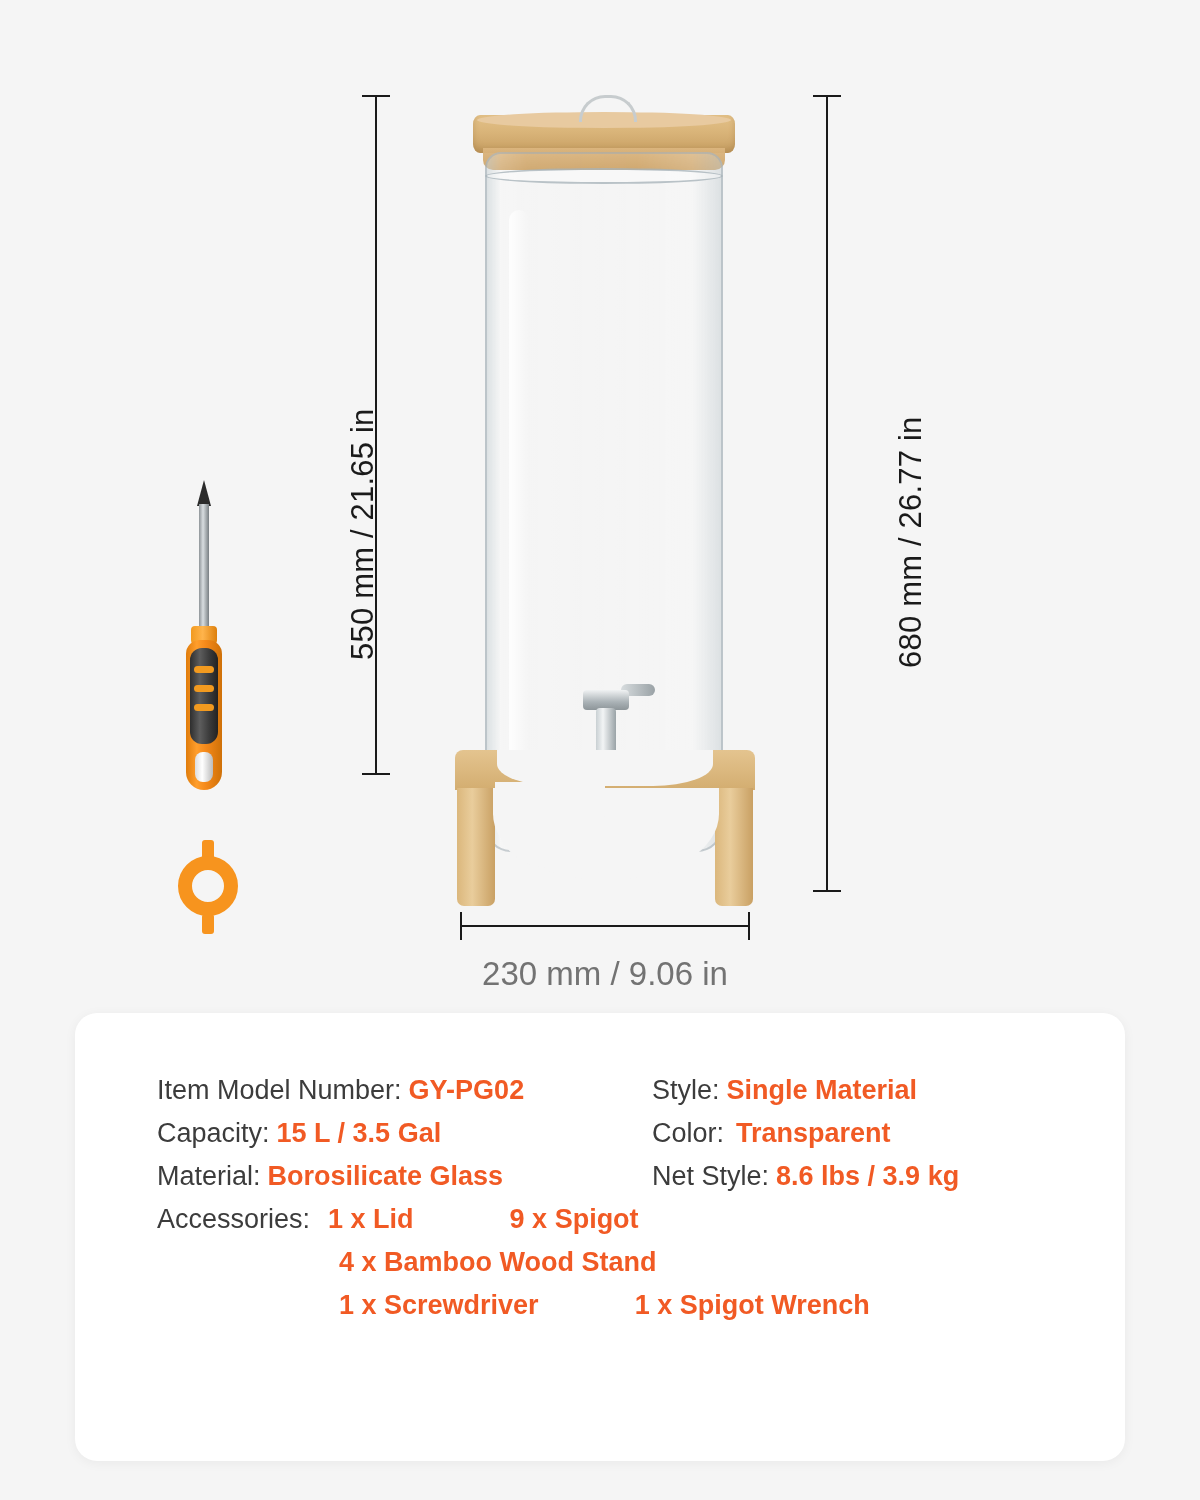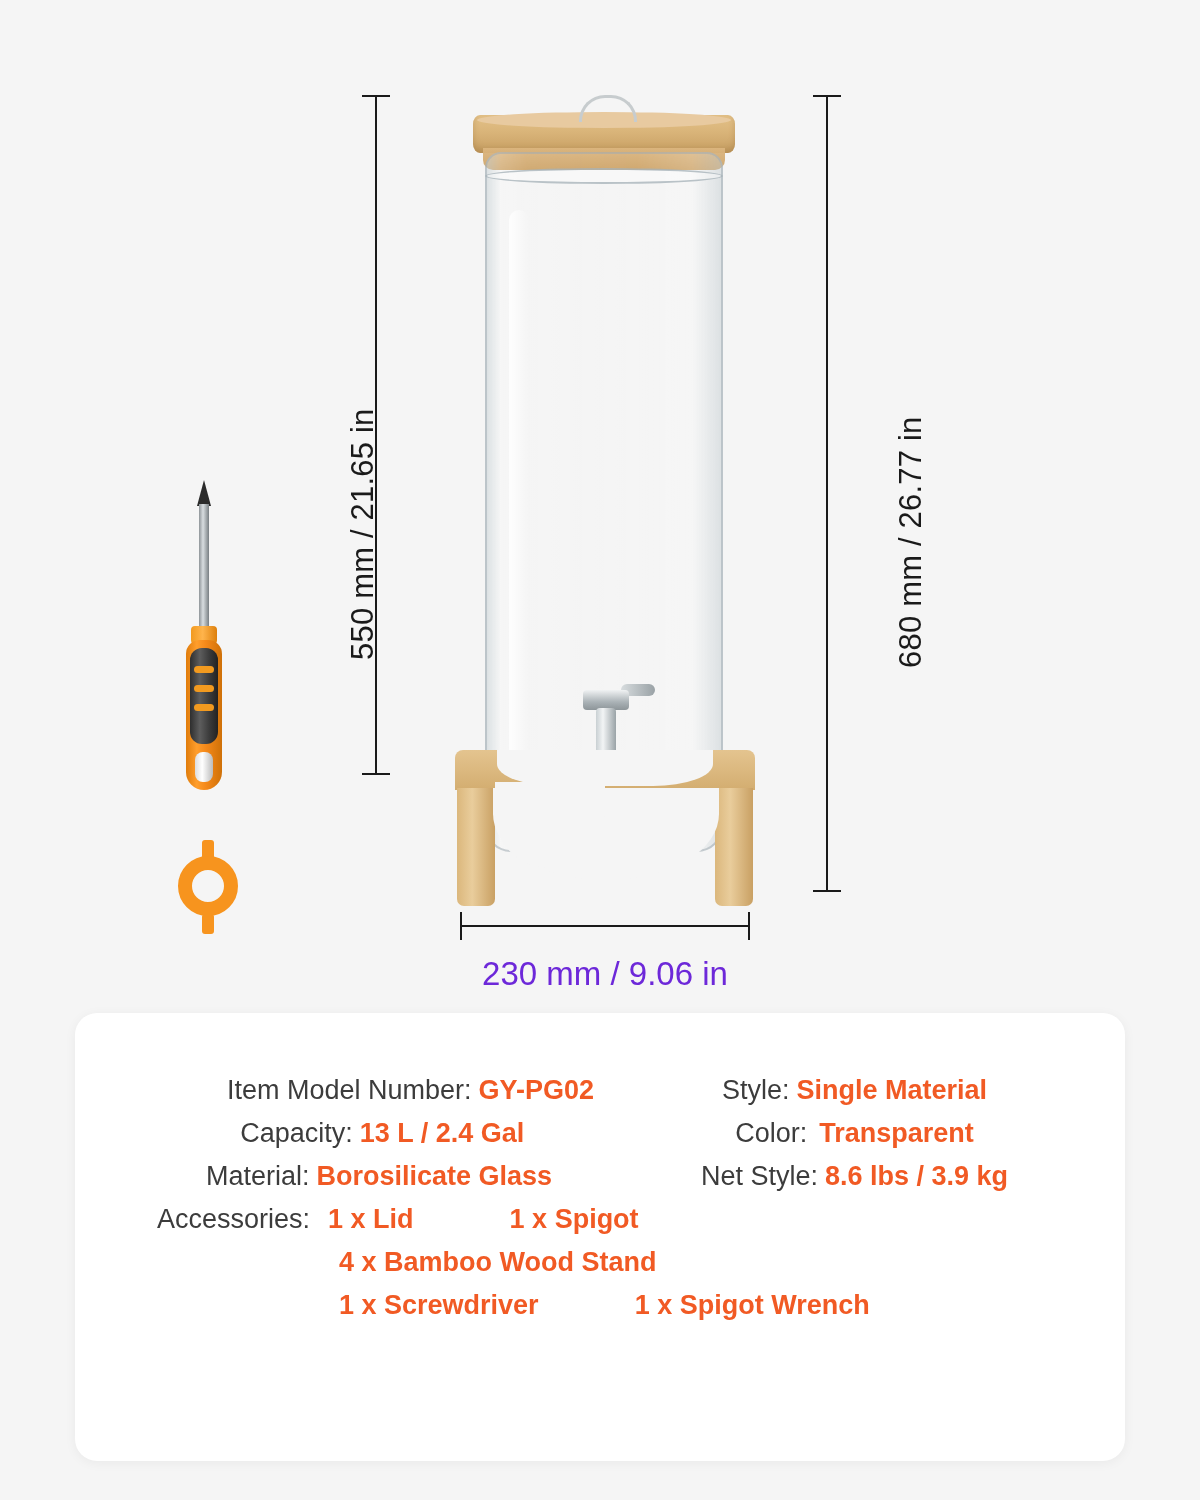--- a/index.html
+++ b/index.html
@@ -73,21 +73,21 @@
     height: 28px;
     width: 2px;
     background: #1a1a1a;
   }
   .dim-h .cap.l { left: 0; }
   .dim-h .cap.r { right: 0; }
 
   .dim-label-h {
     position: absolute;
     font-size: 33px;
-    color: #6d28d9;
+    color: #737373;
     white-space: nowrap;
     text-align: center;
   }
 
   
   #dispenser {
     position: absolute;
     left: 455px;
     top: 90px;
     width: 300px;
@@ -378,21 +378,20 @@
   .spec-grid {
     position: absolute;
     left: 82px;
     top: 62px;
     width: 900px;
   }
   .spec-row {
     display: flex;
     align-items: baseline;
     margin-bottom: 12px;
-    justify-content: center;
   }
   .spec-col {
     display: flex;
     align-items: baseline;
     white-space: nowrap;
   }
   .spec-col.a { width: 495px; }
   .lbl {
     font-size: 27px;
     color: #3c3c3c;
@@ -497,21 +496,21 @@
       </div>
       <div class="spec-col">
         <span class="lbl">Style:</span>
         <span class="val">Single Material</span>
       </div>
     </div>
 
     <div class="spec-row">
       <div class="spec-col a">
         <span class="lbl">Capacity:</span>
-        <span class="val">13 L / 2.4 Gal</span>
+        <span class="val">15 L / 3.5 Gal</span>
       </div>
       <div class="spec-col">
         <span class="lbl">Color:</span>
         <span class="val tight">Transparent</span>
       </div>
     </div>
 
     <div class="spec-row">
       <div class="spec-col a">
         <span class="lbl">Material:</span>
@@ -520,21 +519,21 @@
       <div class="spec-col">
         <span class="lbl">Net Style:</span>
         <span class="val">8.6 lbs / 3.9 kg</span>
       </div>
     </div>
 
     <div class="acc-row">
       <span class="lbl">Accessories:</span>
       <span class="acc-item" style="margin-left:18px;">1 x Lid</span>
       <span class="acc-gap"></span>
-      <span class="acc-item">1 x Spigot</span>
+      <span class="acc-item">9 x Spigot</span>
     </div>
 
     <div class="acc-row">
       <span class="acc-indent"></span>
       <span class="acc-item">4 x Bamboo Wood Stand</span>
     </div>
 
     <div class="acc-row">
       <span class="acc-indent"></span>
       <span class="acc-item">1 x Screwdriver</span>

